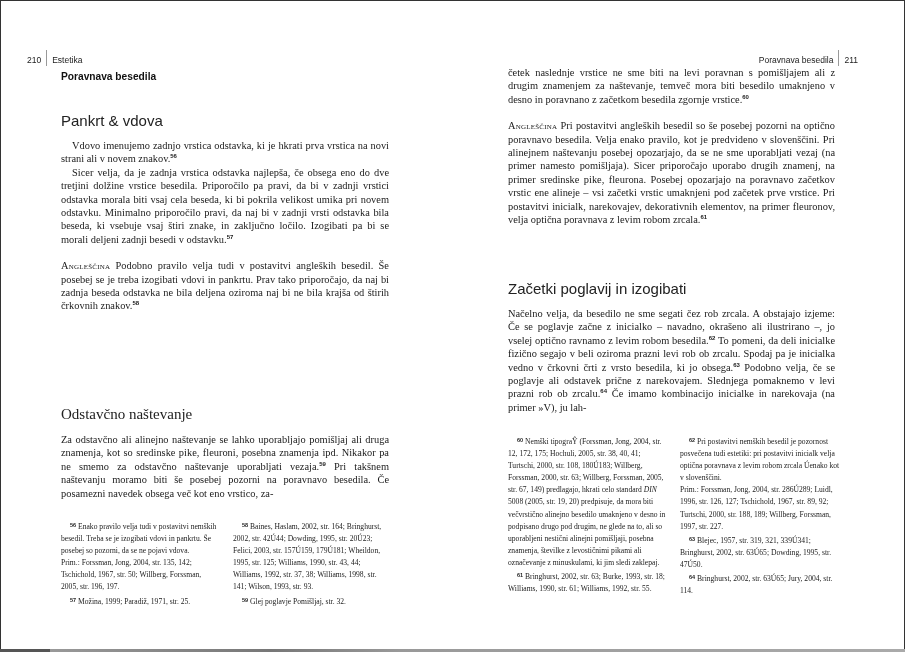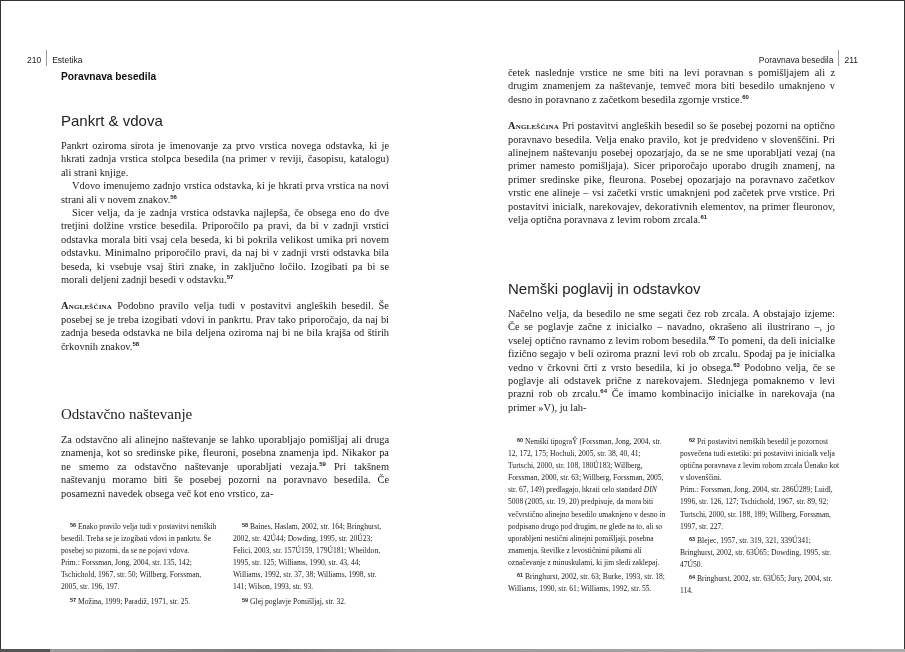--- a/index.html
+++ b/index.html
@@ -40,21 +40,21 @@
   .h-chapter {
     position: absolute; font-family: "Liberation Sans", "DejaVu Sans", sans-serif;
     font-weight: bold; font-size: 10.2px; color: #111;
   }
   .h-section {
     position: absolute; font-family: "Liberation Sans", "DejaVu Sans", sans-serif;
     font-size: 15px; color: #222;
   }
   p { margin: 0; }
   .indent { text-indent: 11px; }
-  .sc { font-variant: small-caps; font-weight: bold; letter-spacing: 0.2px; }
+  .sc { font-variant: small-caps; font-weight: normal; letter-spacing: 0.2px; }
   sup.fn { font-size: 6px; font-weight: bold; line-height: 0; vertical-align: 4px;
     font-family: "Liberation Sans", "DejaVu Sans", sans-serif; }
 
   .fn-col { position: absolute; font-size: 7.6px; line-height: 12.1px; color: #222; text-align: left; }
   .fn-col p { margin: 0; }
   .fn-first { text-indent: 9px; }
   .fn-num { font-size: 5.5px; font-weight: bold; vertical-align: 2px; font-family: "Liberation Sans", "DejaVu Sans", sans-serif; }
   .ital { font-style: italic; }
 </style>
 </head>
@@ -66,21 +66,20 @@
   <div class="running-head rh-left">
     <span class="rh-num">210</span>
     <span class="rh-sep"></span>
     <span class="rh-title">Estetika</span>
   </div>
 
   <div class="h-chapter" style="left:61px; top:71px;">Poravnava besedila</div>
   <div class="h-section" style="left:61px; top:112px;">Pankrt &amp; vdova</div>
 
   <div class="col col-left" style="top:139px;">
-    <p><span>Pankrt oziroma sirota je imenovanje za prvo vrstica novega odstavka, ki je hkrati zadnja vrstica stolpca besedila (na primer v reviji, časopisu, katalogu) ali strani knjige.</span></p>
     <p class="indent"><span>Vdovo imenujemo zadnjo vrstica odstavka, ki je hkrati prva vrstica na novi strani ali v novem znakov.</span><sup class="fn">56</sup></p>
     <p class="indent"><span>Sicer velja, da je zadnja vrstica odstavka najlepša, če obsega eno do dve tretjini dolžine vrstice besedila. Priporočilo pa pravi, da bi v zadnji vrstici odstavka morala biti vsaj cela beseda, ki bi pokrila velikost umika pri novem odstavku. Minimalno priporočilo pravi, da naj bi v zadnji vrsti odstavka bila beseda, ki vsebuje vsaj štiri znake, in zaključno ločilo. Izogibati pa bi se morali deljeni zadnji besedi v odstavku.</span><sup class="fn">57</sup></p>
     <p style="margin-top:13px;"><span class="sc">Angleščina</span> <span>Podobno pravilo velja tudi v postavitvi angleških besedil. Še posebej se je treba izogibati vdovi in pankrtu. Prav tako priporočajo, da naj bi zadnja beseda odstavka ne bila deljena oziroma naj bi ne bila krajša od štirih črkovnih znakov.</span><sup class="fn">58</sup></p>
   </div>
 
   <div class="h-section" style="left:61px; top:406px;font-family:Liberation Serif, serif;">Odstavčno naštevanje</div>
 
   <div class="col col-left" style="top:433px;">
     <p><span>Za odstavčno ali alinejno naštevanje se lahko uporabljajo pomišljaj ali druga znamenja, kot so sredinske pike, fleuroni, posebna znamenja ipd. Nikakor pa ne smemo za odstavčno naštevanje uporabljati vezaja.</span><sup class="fn">59</sup> <span>Pri takšnem naštevanju moramo biti še posebej pozorni na poravnavo besedila. Če posamezni navedek obsega več kot eno vrstico, za-</span></p>
   </div>
@@ -102,21 +101,21 @@
     <span class="rh-title">Poravnava besedila</span>
     <span class="rh-sep"></span>
     <span class="rh-num">211</span>
   </div>
 
   <div class="col col-right" style="top:66px;">
     <p><span>četek naslednje vrstice ne sme biti na levi poravnan s pomišljajem ali z drugim znamenjem za naštevanje, temveč mora biti besedilo umaknjeno v desno in poravnano z začetkom besedila zgornje vrstice.</span><sup class="fn">60</sup></p>
     <p style="margin-top:13px;"><span class="sc">Angleščina</span> <span>Pri postavitvi angleških besedil so še posebej pozorni na optično poravnavo besedila. Velja enako pravilo, kot je predvideno v slovenščini. Pri alinejnem naštevanju posebej opozarjajo, da se ne sme uporabljati vezaj (na primer namesto pomišljaja). Sicer priporočajo uporabo drugih znamenj, na primer sredinske pike, fleurona. Posebej opozarjajo na poravnavo začetkov vrstic ene alineje – vsi začetki vrstic umaknjeni pod začetek prve vrstice. Pri postavitvi inicialk, narekovajev, dekorativnih elementov, na primer fleuronov, velja optična poravnava z levim robom zrcala.</span><sup class="fn">61</sup></p>
   </div>
 
-  <div class="h-section" style="left:56px; top:280px;">Nemški poglavij in odstavkov</div>
+  <div class="h-section" style="left:56px; top:280px;">Začetki poglavij in izogibati</div>
 
   <div class="col col-right" style="top:307px;">
     <p><span>Načelno velja, da besedilo ne sme segati čez rob zrcala. A obstajajo izjeme: Če se poglavje začne z inicialko – navadno, okrašeno ali ilustrirano –, jo vselej optično ravnamo z levim robom besedila.</span><sup class="fn">62</sup> <span>To pomeni, da deli inicialke fizično segajo v beli oziroma prazni levi rob ob zrcalu. Spodaj pa je inicialka vedno v črkovni črti z vrsto besedila, ki jo obsega.</span><sup class="fn">63</sup> <span>Podobno velja, če se poglavje ali odstavek prične z narekovajem. Slednjega pomaknemo v levi prazni rob ob zrcalu.</span><sup class="fn">64</sup> <span>Če imamo kombinacijo inicialke in narekovaja (na primer »V), ju lah-</span></p>
   </div>
 
   <div class="fn-col" style="left:56px; top:434px; width:160px;">
     <p class="fn-first"><span class="fn-num">60</span> <span>Nemški tipograŶ (Forssman, Jong, 2004, str. 12, 172, 175; Hochuli, 2005, str. 38, 40, 41; Turtschi, 2000, str. 108, 180Ú183; Willberg, Forssman, 2000, str. 63; Willberg, Forssman, 2005, str. 67, 149) predlagajo, hkrati celo standard </span><span class="ital">DIN</span><span> 5008 (2005, str. 19, 20) predpisuje, da mora biti večvrstično alinejno besedilo umaknjeno v desno in podpisano drugo pod drugim, ne glede na to, ali so uporabljeni nestični alinejni pomišljaji, posebna znamenja, številke z levostičnimi pikami ali označevanje z minuskulami, ki jim sledi zaklepaj.</span></p>
     <p class="fn-first"><span class="fn-num">61</span> <span>Bringhurst, 2002, str. 63; Burke, 1993, str. 18; Williams, 1990, str. 61; Williams, 1992, str. 55.</span></p>
   </div>
 

